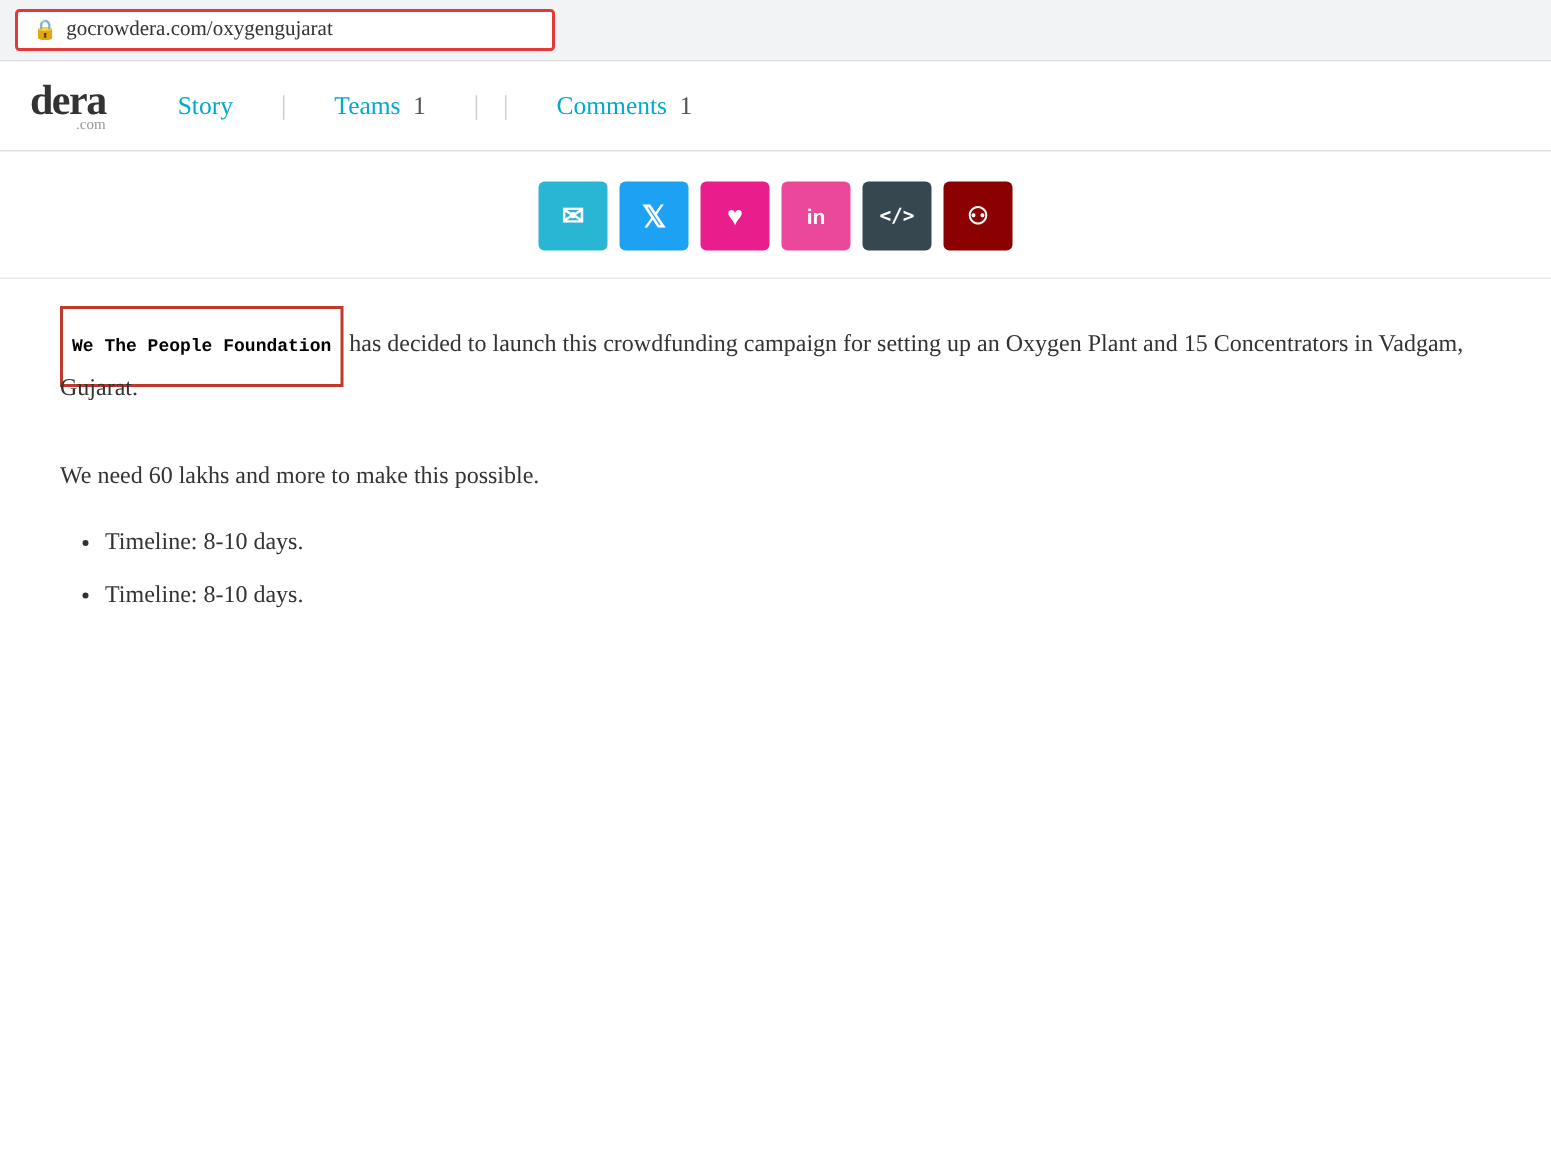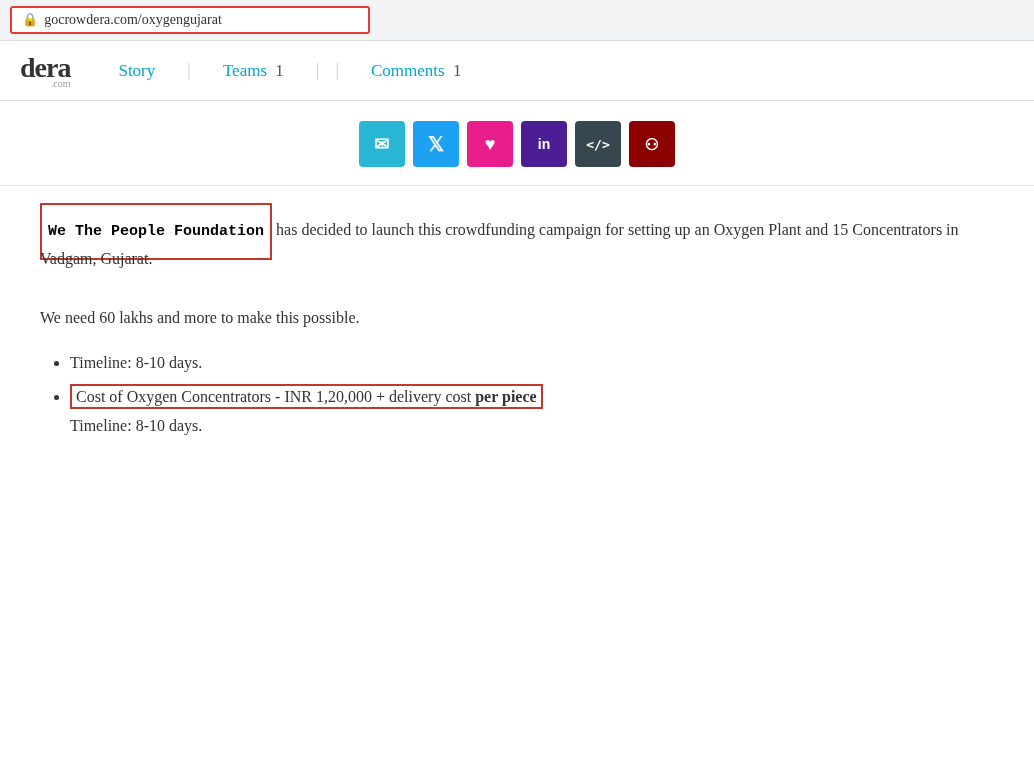--- a/index.html
+++ b/index.html
@@ -130,21 +130,21 @@
       cursor: pointer;
       font-size: 18px;
       color: #fff;
       font-weight: bold;
       border: none;
     }
 
     .share-btn.email { background: #29b6d5; }
     .share-btn.twitter { background: #1da1f2; }
     .share-btn.heart { background: #e91e8c; }
-    .share-btn.linkedin { background: #4c1d95; }
+    .share-btn.linkedin { background: #ec4899; }
     .share-btn.code { background: #37474f; }
     .share-btn.link { background: #8b0000; }
 
     
     .main-content {
       padding: 30px 40px 30px 40px;
       max-width: 1034px;
     }
 
     .intro-paragraph {
@@ -166,21 +166,21 @@
       margin-bottom: 30px;
       font-family: Georgia, serif;
     }
 
     .foundation-box {
       display: inline;
       border: 2px solid #c0392b;
       padding: 18px 6px;
       font-weight: bold;
       font-family: 'Courier New', monospace;
-      font-size: 15px;
+      font-size: 12px;
       color: #000;
     }
 
     .needs-section {
       font-size: 16px;
       line-height: 1.8;
       color: #333;
       font-family: Georgia, serif;
       margin-bottom: 16px;
     }
@@ -262,20 +262,17 @@
     <span class="foundation-box">We The People Foundation</span><span> has decided to launch this crowdfunding campaign for setting up an Oxygen Plant and 15 Concentrators in Vadgam, Gujarat.</span>
   </p>
 
   <p class="needs-section">We need 60 lakhs and more to make this possible.</p>
 
   <ul class="bullet-list">
     <li>
       <span class="sub-line">Timeline: 8-10 days.</span>
     </li>
     <li>
-      <span class="highlight-box">
-        <span>Cost of Oxygen Concentrators - INR 1,20,000 + delivery cost </span><span class="bold-text">per piece</span>
-      </span>
       <span class="sub-line">Timeline: 8-10 days.</span>
     </li>
   </ul>
 
 </div>
 
 </body></html>

